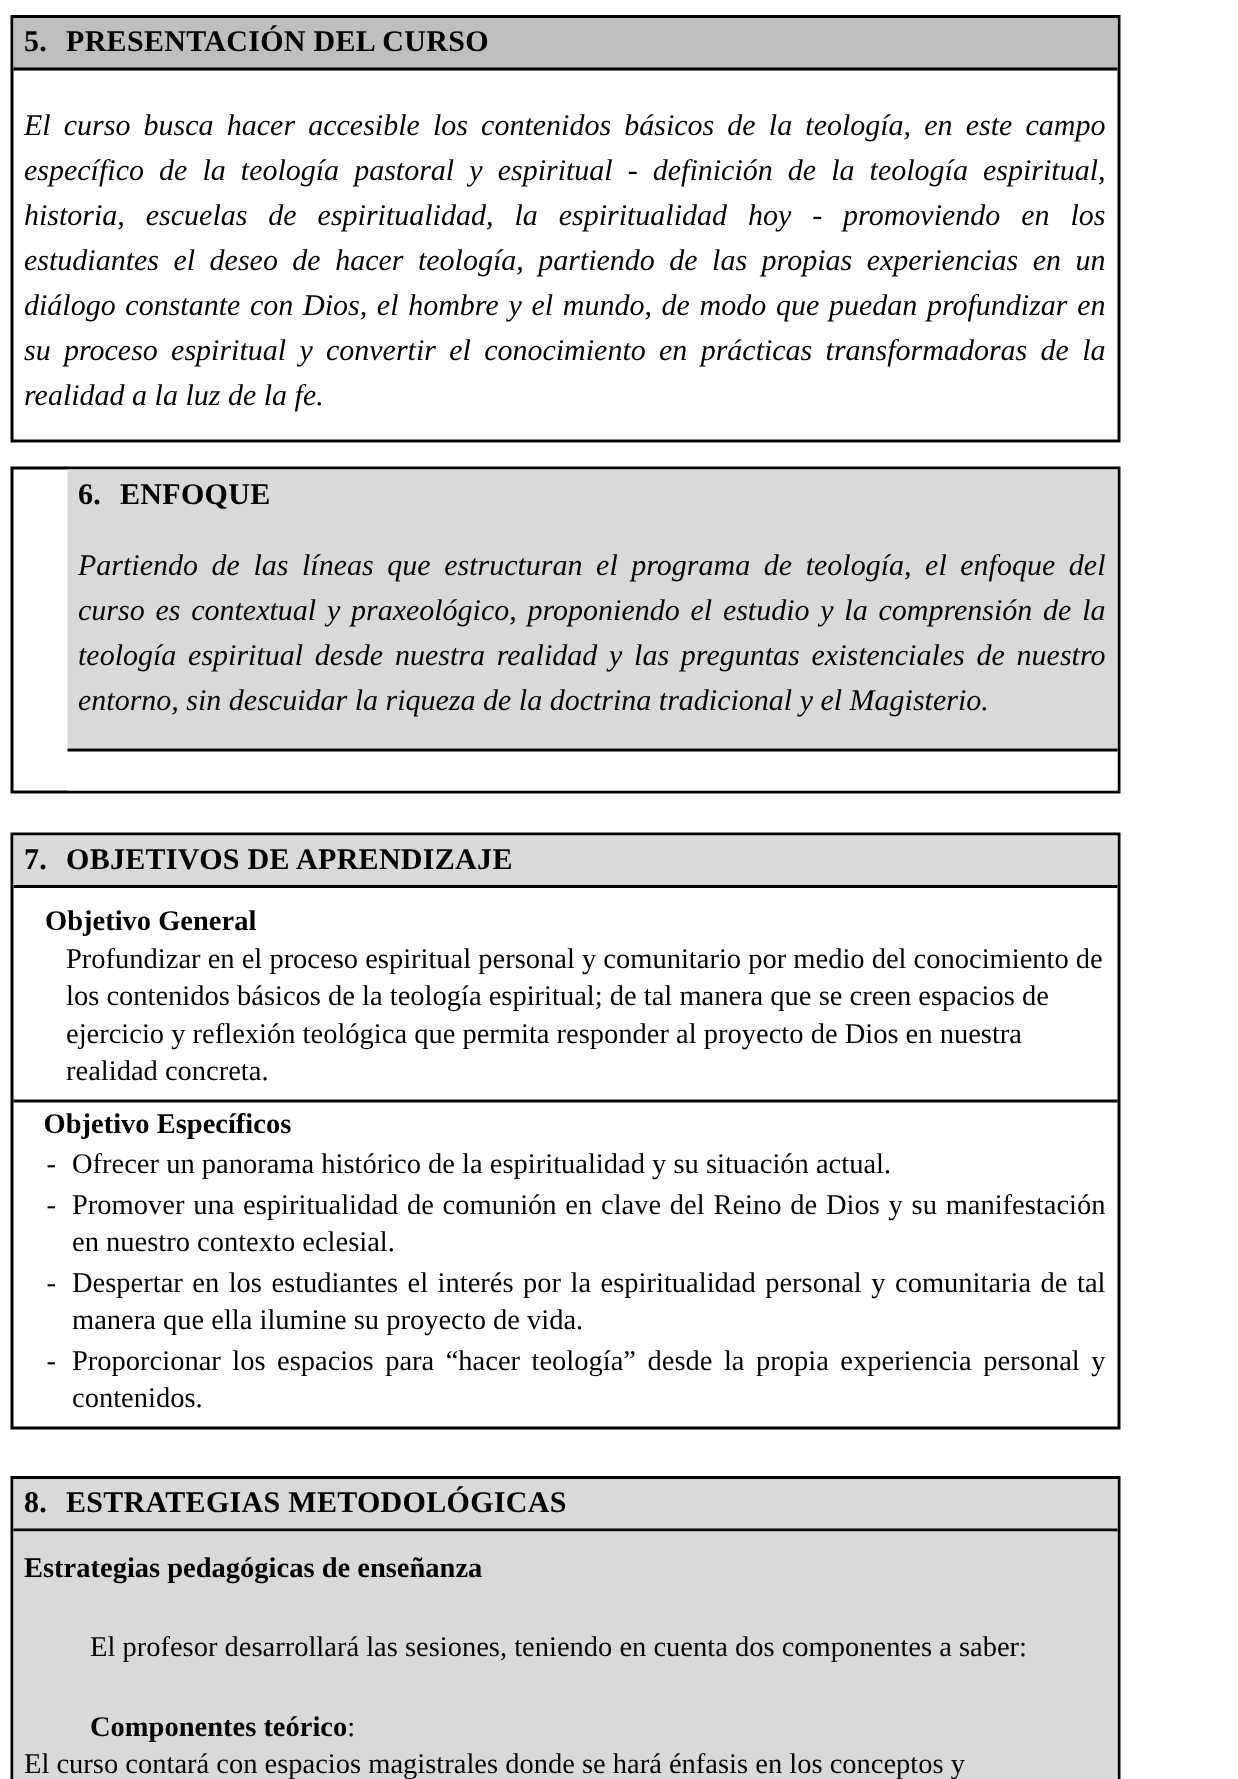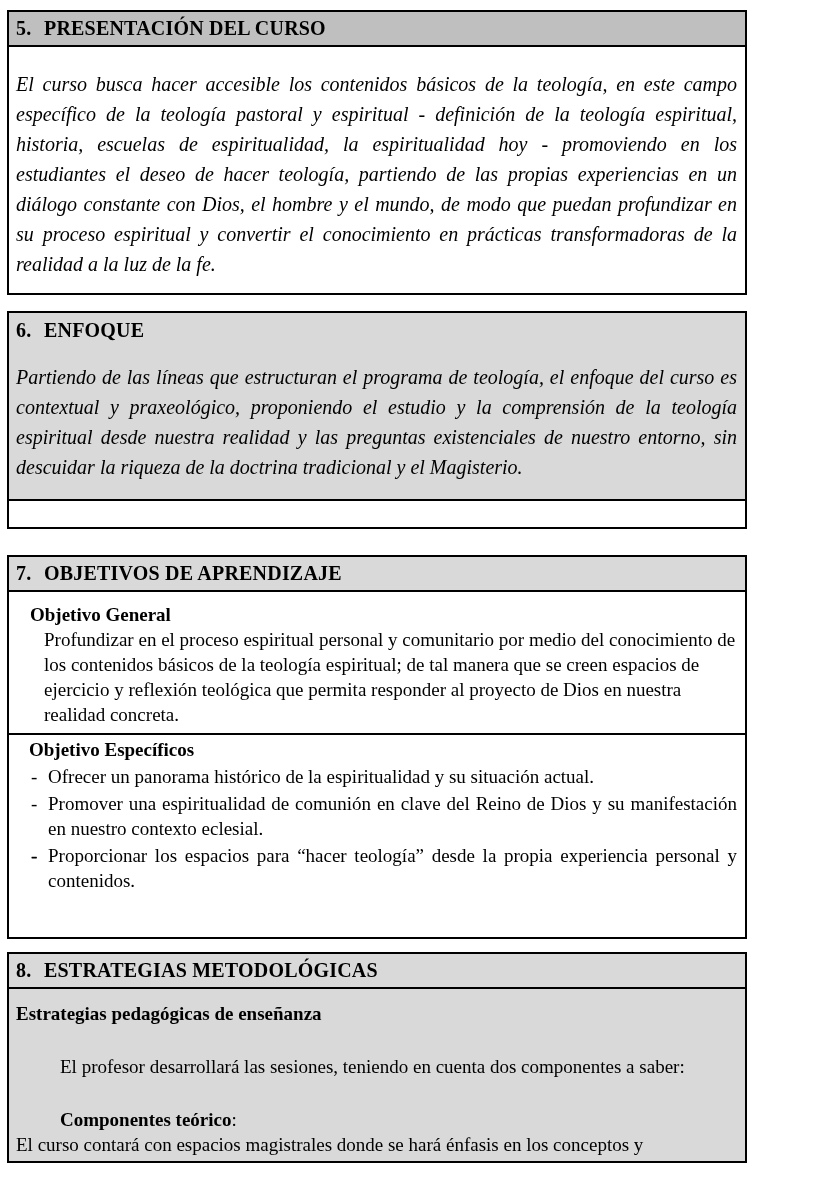--- a/index.html
+++ b/index.html
@@ -19,22 +19,22 @@
     left: 7px;
     top: 10px;
     width: 740px;
   }
   .tbl {
     border: 2px solid var(--border, #000);
     box-sizing: border-box;
     background: #fff;
   }
   .tbl-gap-16 { margin-bottom: 16px; }
-  .tbl-gap-26 { margin-bottom: 26px; }
-  .tbl-gap-22 { margin-bottom: 13px; }
+  .tbl-gap-26 { margin-bottom: 26px; padding-left: 36px; }
+  .tbl-gap-22 { margin-bottom: 31px; }
 
   .hdr {
     font-weight: bold;
     font-size: 20px;
     line-height: 24px;
     padding: 4px 7px 5px 7px;
     letter-spacing: 0.2px;
     border-bottom: 2px solid var(--border, #000);
   }
   .hdr-dark  { background: var(--header_dark, #bfbfbf); }
@@ -163,20 +163,21 @@
         <div class="bullet">
           <span class="marker">-</span>
           <span>Ofrecer un panorama histórico de la espiritualidad y su situación actual.</span>
         </div>
         <div class="bullet">
           <span class="marker">-</span>
           <span>Promover una espiritualidad de comunión en clave del Reino de Dios y su manifestación en nuestro contexto eclesial.</span>
         </div>
         <div class="bullet">
           <span class="marker">-</span>
+          <span>Despertar en los estudiantes el interés por la espiritualidad personal y comunitaria de tal manera que ella ilumine su proyecto de vida.</span>
         </div>
         <div class="bullet">
           <span class="marker">-</span>
           <span>Proporcionar los espacios para “hacer teología” desde la propia experiencia personal y contenidos.</span>
         </div>
       </div>
     </div>
 
     <div class="tbl">
       <div class="hdr hdr-light">

